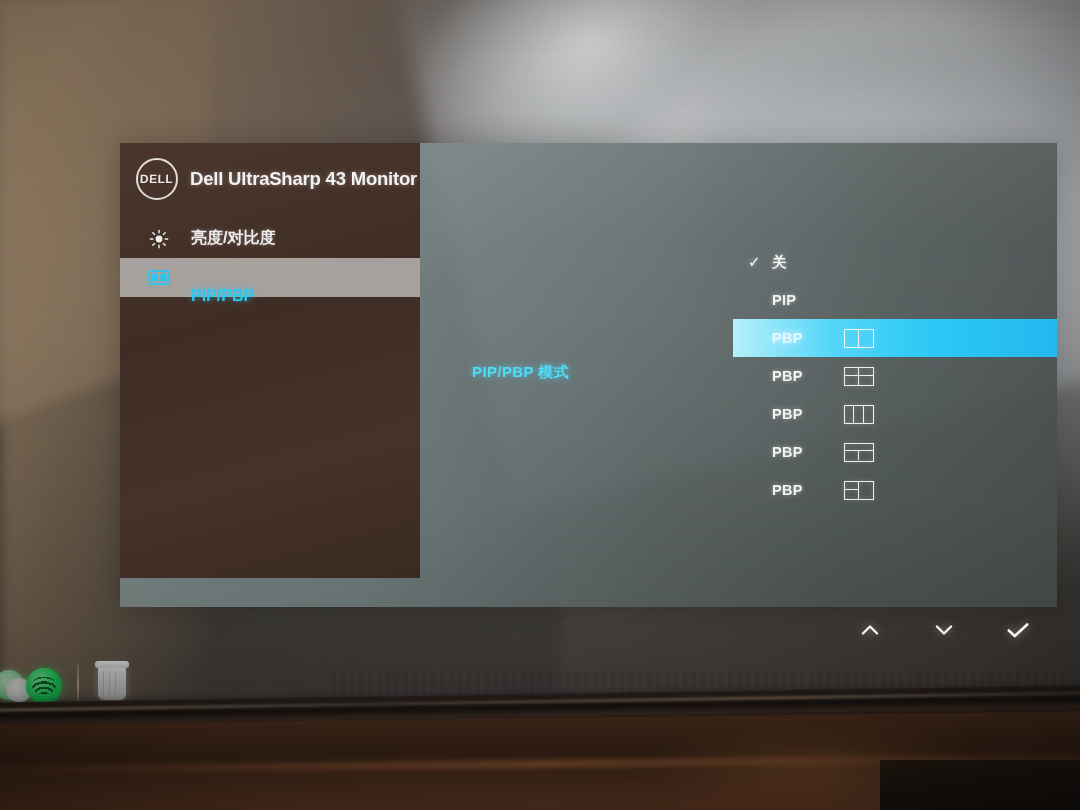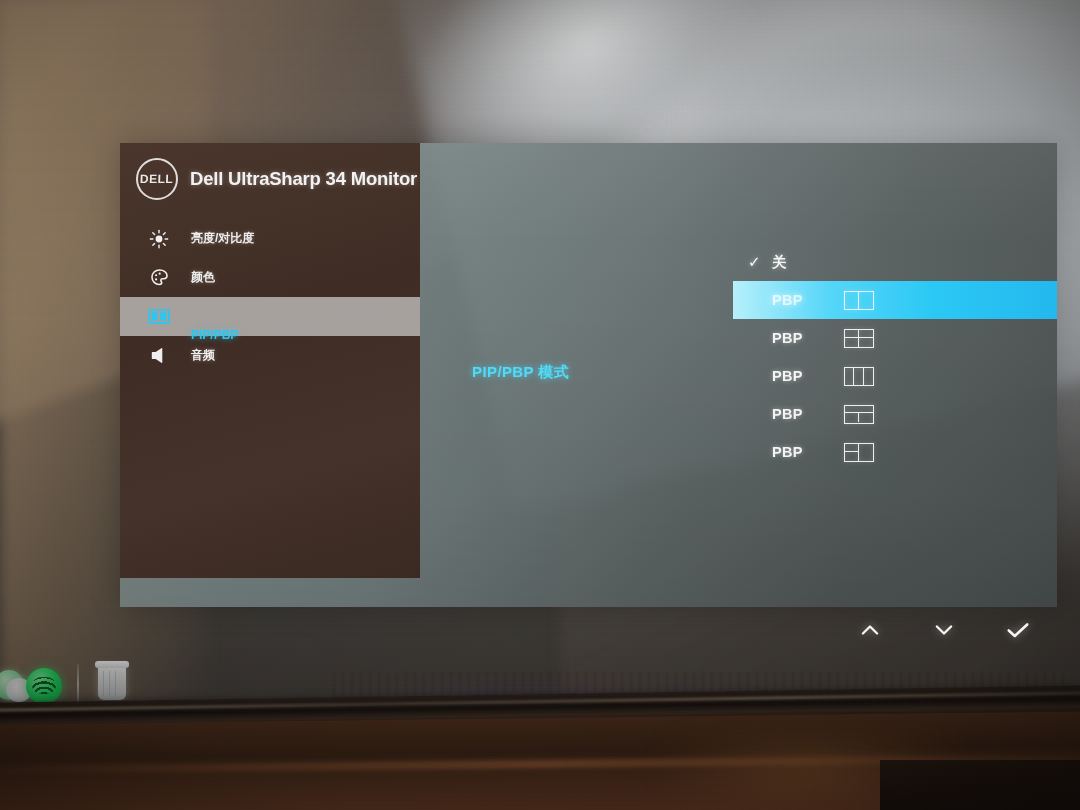--- a/index.html
+++ b/index.html
@@ -339,21 +339,21 @@
   .menu-item.active .menu-label { color: #27c8f2; text-shadow: 0 0 6px rgba(60,210,255,.6); margin-top: 36px; }
   .menu-item .mi-icon {
     width: 30px; height: 26px;
     flex: none;
     display: flex;
     align-items: center;
     justify-content: center;
   }
   .menu-label {
     margin-left: 17px;
-    font-size: 12px;
+    font-size: 16px;
     font-weight: bold;
     text-shadow: 0 0 4px rgba(255,255,255,.3);
     white-space: nowrap;
   }
 
   
   .center-label {
     position: absolute;
     left: 352px; top: 220px;
     color: #4fdcf8;
@@ -493,21 +493,21 @@
 
 <div id="osd">
   <div class="osd-main"></div>
 
   <div class="sidebar">
 
     <div class="sidebar-head">
       <div class="dell-logo">
         <span>DELL</span>
       </div>
-      <div class="osd-title">Dell UltraSharp 34 Monitor</div>
+      <div class="osd-title">Dell UltraSharp 43 Monitor</div>
     </div>
 
     <div class="menu-list">
 
       <div class="menu-item">
         <span class="mi-icon">
           <svg width="20" height="20" viewBox="0 0 24 24" fill="none" stroke="#f0f0f0" stroke-width="1.7">
             <circle cx="12" cy="12" r="4.1" fill="#f0f0f0" stroke="none"></circle>
             <g stroke-linecap="round">
               <path d="M12 1.6v3"></path>
@@ -518,68 +518,53 @@
                 <path d="M17.3 17.3l2.1 2.1"></path>
               <path d="M19.4 4.6l-2.1 2.1"></path>
                 <path d="M6.7 17.3l-2.1 2.1"></path>
             </g>
           </svg>
         </span>
         <span class="menu-label">亮度/对比度</span>
       </div>
 
 
-      <div class="menu-item">
-        <span class="mi-icon">
-          <svg width="21" height="21" viewBox="0 0 24 24" fill="none" stroke="#f0f0f0" stroke-width="1.8">
-            <path d="M12 3.4c-4.8 0-8.6 3.6-8.6 8.2 0 4.7 3.8 8.3 8.6 8.3 1.6 0 2.5-1 2.5-2.1 0-1.2-1-1.7-1-2.7 0-1 .9-1.6 2-1.6h1.3c2.1 0 3.8-1.6 3.8-3.7 0-3.6-3.8-6.4-8.6-6.4z"></path>
-            <circle cx="8.1" cy="9.4" r="1.25" fill="#f0f0f0" stroke="none"></circle>
-            <circle cx="12.2" cy="7.6" r="1.25" fill="#f0f0f0" stroke="none"></circle>
-            <circle cx="8.1" cy="14.2" r="1.25" fill="#f0f0f0" stroke="none"></circle>
-          </svg>
-        </span>
-        <span class="menu-label">颜色</span>
-      </div>
 
 
       <div class="menu-item active">
         <span class="mi-icon">
           <svg width="22" height="17" viewBox="0 0 26 18" fill="none" stroke="#27c8f2" stroke-width="2">
             <rect x="1.2" y="1.2" width="23.6" height="15.6" rx="1.4"></rect>
             <rect x="4.2" y="4.2" width="7.2" height="9.6" fill="#27c8f2" stroke="none"></rect>
             <rect x="14.6" y="4.2" width="7.2" height="9.6" fill="#27c8f2" stroke="none"></rect>
           </svg>
         </span>
         <span class="menu-label">PIP/PBP</span>
       </div>
 
-      <div class="menu-item">
-        <span class="mi-icon">
-          <svg width="21" height="21" viewBox="0 0 24 24" fill="#f0f0f0" stroke="#f0f0f0" stroke-width="1.4" stroke-linejoin="round">
-            <path d="M14.5 4.2v15.6L7.6 15.2H3.9V8.8h3.7z"></path>
-          </svg>
-        </span>
-        <span class="menu-label">音频</span>
-      </div>
 
 
 
 
     </div>
   </div>
 
   <div class="center-label">PIP/PBP 模式</div>
 
   <div class="options">
 
     <div class="opt-row">
       <span class="opt-check">✓</span>
       <span class="opt-text">关</span>
     </div>
 
+    <div class="opt-row">
+      <span class="opt-check"></span>
+      <span class="opt-text">PIP</span>
+    </div>
 
     <div class="opt-row selected">
       <span class="opt-check"></span>
       <span class="opt-text">PBP</span>
       <span class="opt-glyph">
         <span class="lay lay-2col sel">
             <i></i>
             <i></i>
           </span>
       </span>

